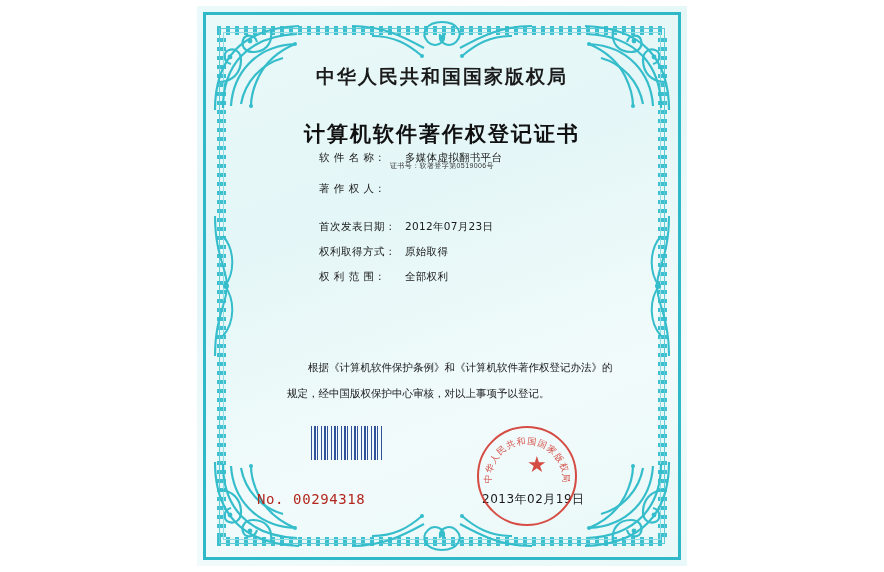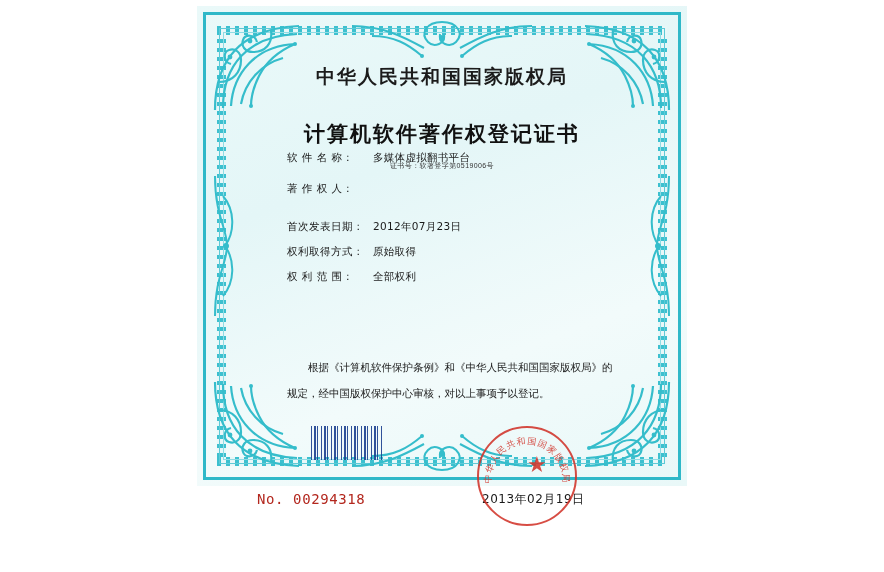--- a/index.html
+++ b/index.html
@@ -12,21 +12,21 @@
     height: 572px;
     font-family: "Liberation Sans", sans-serif;
     overflow: hidden;
   }
 
   #certificate {
     position: absolute;
     left: 197px;
     top: 6px;
     width: 490px;
-    height: 480px;
+    height: 560px;
     background: linear-gradient(160deg, #eaf9f9 0%, #e4f6f7 35%, #f2fbfb 70%, #e9f8f8 100%);
     box-sizing: border-box;
   }
 
   
   .border-outer {
     position: absolute;
     left: 6px; top: 6px; right: 6px; bottom: 6px;
     border: 3px solid #2fb8c8;
     box-sizing: border-box;
@@ -104,20 +104,21 @@
     left: 90px;
     top: 145px;
     right: 48px;
   }
   .row {
     display: flex;
     align-items: baseline;
     margin-bottom: 11px;
     font-size: 10.5px;
     color: #1a1a1a;
+    margin-left: 32px;
   }
   .row .label {
     width: 86px;
     flex: 0 0 86px;
     letter-spacing: 0.5px;
     font-family: "DejaVu Sans", "Liberation Sans", sans-serif;
   }
   .row .value {
     font-family: "DejaVu Sans", "Liberation Sans", sans-serif;
     letter-spacing: 0.3px;
@@ -383,21 +384,21 @@
 
     <div class="row">
       <div class="label">权 利 范 围：</div>
       <div class="value">全部权利</div>
     </div>
 
 
   </div>
 
   <div class="para">
-    <span class="indent"></span><span>根据《计算机软件保护条例》和《中华人民共和国国家版权局》的</span><br>
+    <span class="indent"></span><span>根据《计算机软件保护条例》和《计算机软件著作权登记办法》的</span><br>
     <span>规定，经中国版权保护中心审核，对以上事项予以登记。</span>
   </div>
 
   <div class="barcode"></div>
   <div class="barcode-no">No. 00294318</div>
   <div class="issue-date">2013年02月19日</div>
 
   <div class="seal">
     <svg class="seal-arc" viewBox="0 0 96 96">
       <defs>

